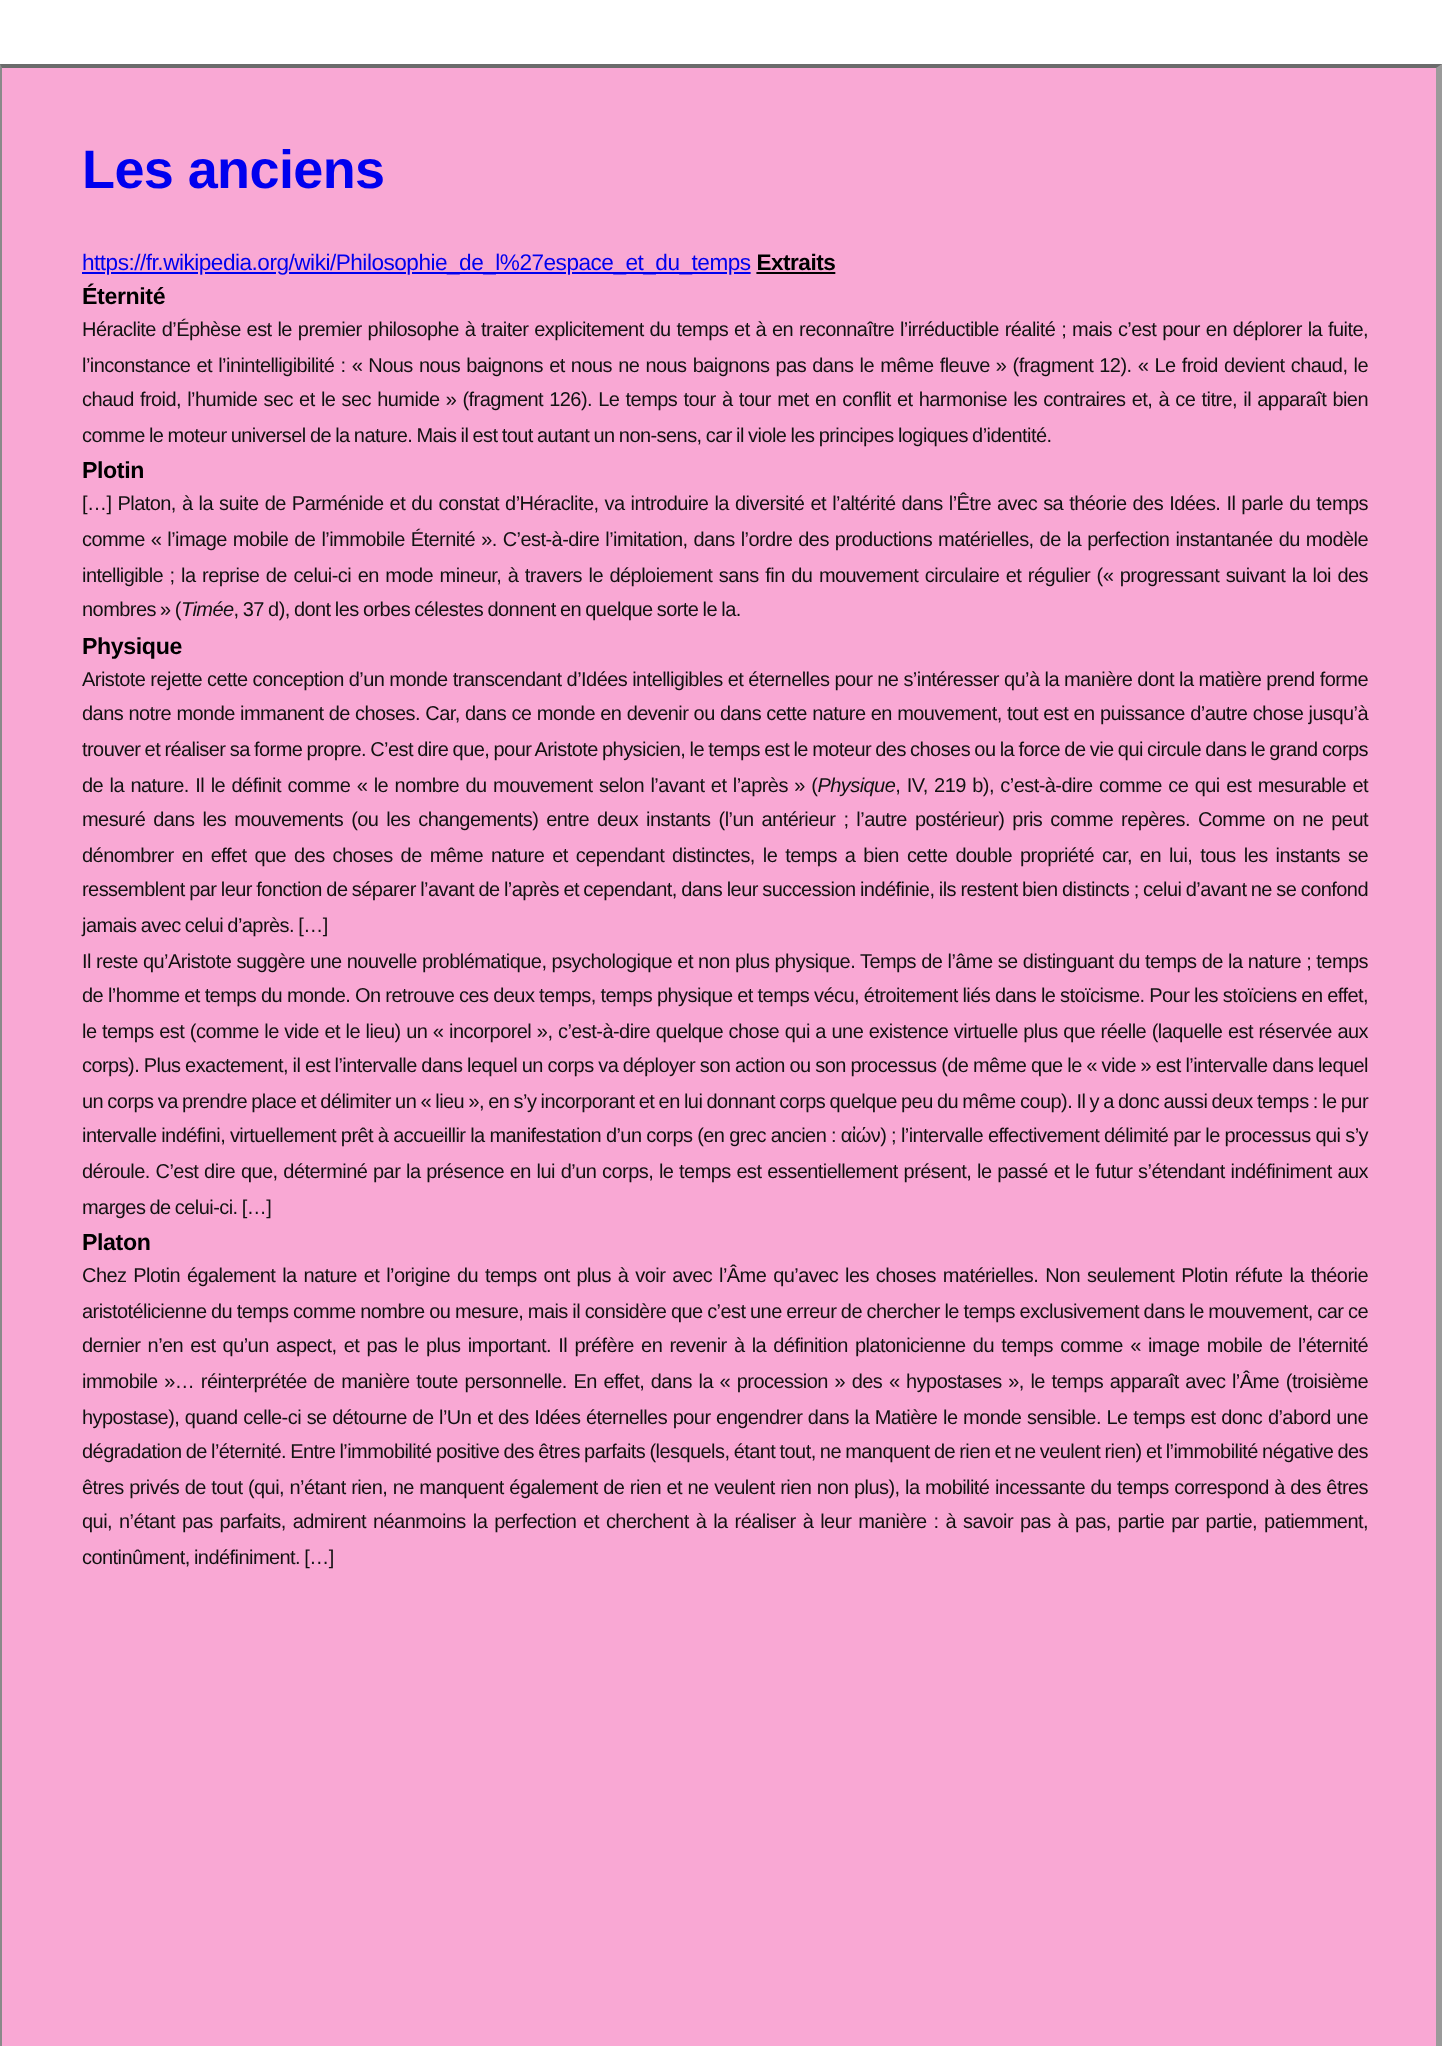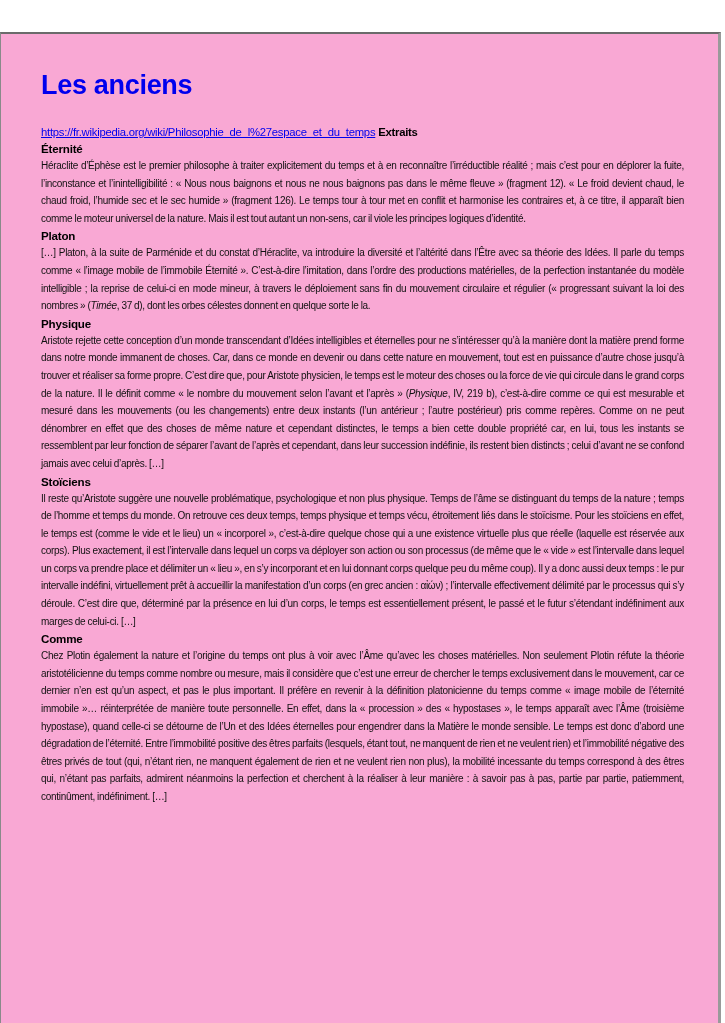--- a/index.html
+++ b/index.html
@@ -26,21 +26,21 @@
       font-size: 27px; font-weight: bold; color: #0000ee;
       letter-spacing: -0.3px;
       line-height: 42px;
     }
     .source {
       margin-top: 18px;
       font-size: 11.3px; line-height: 16px;
       letter-spacing: -0.25px;
     }
     .source a { color: #0000ee; text-decoration: underline; }
-    .source b { font-weight: bold; color: #000; }
+    .source b { font-weight: bold; color: #000; text-decoration: underline; }
     .section-title {
       font-size: 11.6px; font-weight: bold; line-height: 17px; color: #000;
       letter-spacing: -0.2px;
     }
     .para {
       font-size: 10px; line-height: 17.6px;
       text-align: justify; margin: 0;
       letter-spacing: -0.28px;
       word-spacing: -0.4px;
     }
@@ -52,23 +52,22 @@
 <div class="page">
   <div class="content">
     <h1>Les anciens</h1>
     <div class="source">
       <a href="#" title="https://fr.wikipedia.org/wiki/Philosophie_de_l%27espace_et_du_temps">https://fr.wikipedia.org/wiki/Philosophie_de_l%27espace_et_du_temps</a>
       <b>Extraits</b>
     </div>
     <div id="sections">
         <div class="section-title">Éternité</div>
         <p class="para"><span>Héraclite d’Éphèse est le premier philosophe à traiter explicitement du temps et à en reconnaître l’irréductible réalité ; mais c’est pour en déplorer la fuite, l’inconstance et l’inintelligibilité : « Nous nous baignons et nous ne nous baignons pas dans le même fleuve » (fragment 12). « Le froid devient chaud, le chaud froid, l’humide sec et le sec humide » (fragment 126). Le temps tour à tour met en conflit et harmonise les contraires et, à ce titre, il apparaît bien comme le moteur universel de la nature. Mais il est tout autant un non-sens, car il viole les principes logiques d’identité.</span></p>
-        <div class="section-title">Platon</div>
+        <div class="section-title">Plotin</div>
         <p class="para"><span>[…] Platon, à la suite de Parménide et du constat d’Héraclite, va introduire la diversité et l’altérité dans l’Être avec sa théorie des Idées. Il parle du temps comme « l’image mobile de l’immobile Éternité ». C’est-à-dire l’imitation, dans l’ordre des productions matérielles, de la perfection instantanée du modèle intelligible ; la reprise de celui-ci en mode mineur, à travers le déploiement sans fin du mouvement circulaire et régulier (« progressant suivant la loi des nombres » (</span><i>Timée</i><span>, 37 d), dont les orbes célestes donnent en quelque sorte le la.</span></p>
         <div class="section-title">Physique</div>
         <p class="para"><span>Aristote rejette cette conception d’un monde transcendant d’Idées intelligibles et éternelles pour ne s’intéresser qu’à la manière dont la matière prend forme dans notre monde immanent de choses. Car, dans ce monde en devenir ou dans cette nature en mouvement, tout est en puissance d’autre chose jusqu’à trouver et réaliser sa forme propre. C’est dire que, pour Aristote physicien, le temps est le moteur des choses ou la force de vie qui circule dans le grand corps de la nature. Il le définit comme « le nombre du mouvement selon l’avant et l’après » (</span><i>Physique</i><span>, IV, 219 b), c’est-à-dire comme ce qui est mesurable et mesuré dans les mouvements (ou les changements) entre deux instants (l’un antérieur ; l’autre postérieur) pris comme repères. Comme on ne peut dénombrer en effet que des choses de même nature et cependant distinctes, le temps a bien cette double propriété car, en lui, tous les instants se ressemblent par leur fonction de séparer l’avant de l’après et cependant, dans leur succession indéfinie, ils restent bien distincts ; celui d’avant ne se confond jamais avec celui d’après. […]</span></p>
-        <div class="section-title">Stoïciens</div>
         <p class="para"><span>Il reste qu’Aristote suggère une nouvelle problématique, psychologique et non plus physique. Temps de l’âme se distinguant du temps de la nature ; temps de l’homme et temps du monde. On retrouve ces deux temps, temps physique et temps vécu, étroitement liés dans le stoïcisme. Pour les stoïciens en effet, le temps est (comme le vide et le lieu) un « incorporel », c’est-à-dire quelque chose qui a une existence virtuelle plus que réelle (laquelle est réservée aux corps). Plus exactement, il est l’intervalle dans lequel un corps va déployer son action ou son processus (de même que le « vide » est l’intervalle dans lequel un corps va prendre place et délimiter un « lieu », en s’y incorporant et en lui donnant corps quelque peu du même coup). Il y a donc aussi deux temps : le pur intervalle indéfini, virtuellement prêt à accueillir la manifestation d’un corps (en grec ancien : αἰών) ; l’intervalle effectivement délimité par le processus qui s’y déroule. C’est dire que, déterminé par la présence en lui d’un corps, le temps est essentiellement présent, le passé et le futur s’étendant indéfiniment aux marges de celui-ci. […]</span></p>
-        <div class="section-title">Comme</div>
+        <div class="section-title">Platon</div>
         <p class="para"><span>Chez Plotin également la nature et l’origine du temps ont plus à voir avec l’Âme qu’avec les choses matérielles. Non seulement Plotin réfute la théorie aristotélicienne du temps comme nombre ou mesure, mais il considère que c’est une erreur de chercher le temps exclusivement dans le mouvement, car ce dernier n’en est qu’un aspect, et pas le plus important. Il préfère en revenir à la définition platonicienne du temps comme « image mobile de l’éternité immobile »… réinterprétée de manière toute personnelle. En effet, dans la « procession » des « hypostases », le temps apparaît avec l’Âme (troisième hypostase), quand celle-ci se détourne de l’Un et des Idées éternelles pour engendrer dans la Matière le monde sensible. Le temps est donc d’abord une dégradation de l’éternité. Entre l’immobilité positive des êtres parfaits (lesquels, étant tout, ne manquent de rien et ne veulent rien) et l’immobilité négative des êtres privés de tout (qui, n’étant rien, ne manquent également de rien et ne veulent rien non plus), la mobilité incessante du temps correspond à des êtres qui, n’étant pas parfaits, admirent néanmoins la perfection et cherchent à la réaliser à leur manière : à savoir pas à pas, partie par partie, patiemment, continûment, indéfiniment. […]</span></p>
       </div>
   </div>
 </div>
 
 </body></html>

